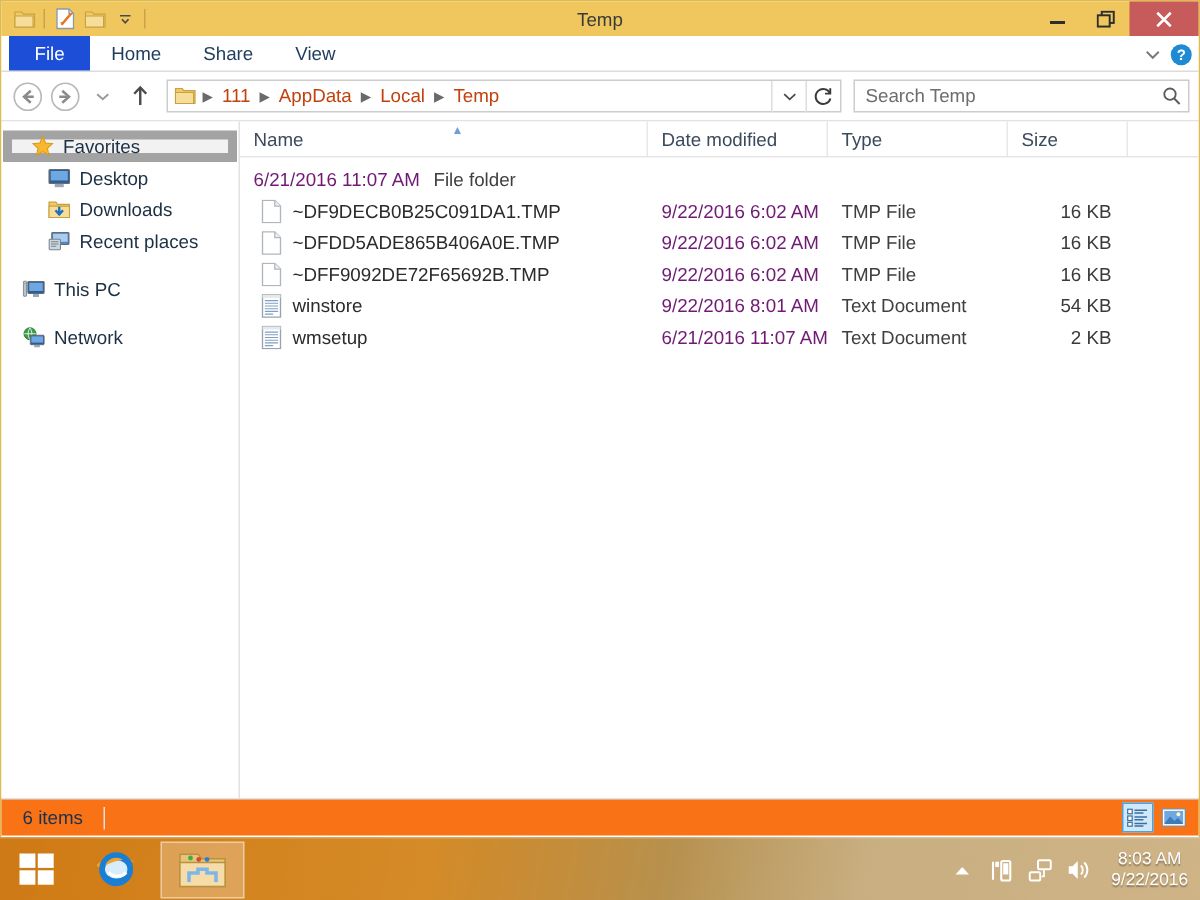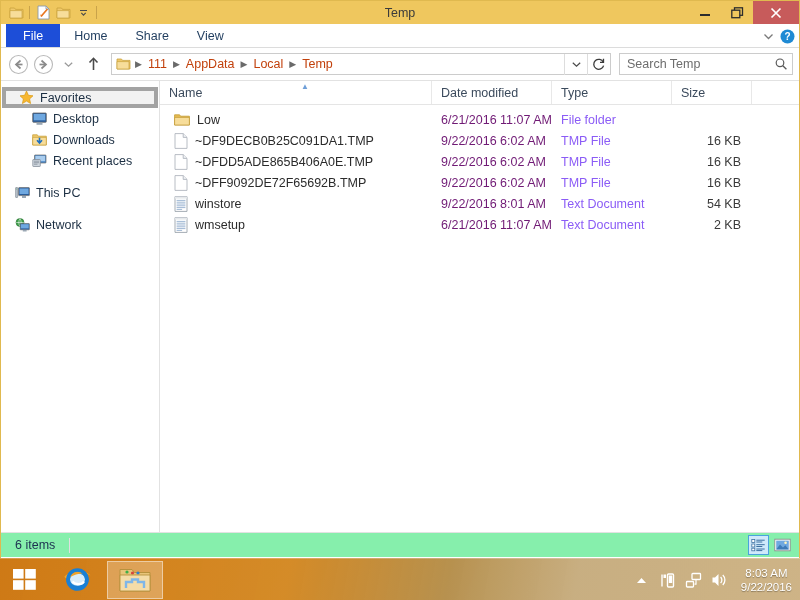--- a/index.html
+++ b/index.html
@@ -124,21 +124,21 @@
     color: #c2410c;
     padding: 0 3px;
   }
   .chev { color: #6a6a6a; font-size: 9px; padding: 0 2px; }
   .addr-tool {
     width: 23px; height: 21px;
     display: flex; align-items: center; justify-content: center;
     border-left: 1px solid #dddddd;
   }
   #searchbox {
-    width: 174px; height: 22px;
+    width: 224px; height: 22px;
     border: 1px solid #cccccc;
     display: flex; align-items: center;
     padding: 0 4px 0 7px;
     margin-left: 4px;
     gap: 38px;
   }
   #searchbox .ph { flex: 1; font-size: 12.5px; color: #6d6d6d; }
 
   
   #body {
@@ -159,21 +159,21 @@
     height: 21px;
     display: flex; align-items: center;
     padding-left: 13px;
     gap: 6px;
     font-size: 12.5px;
     color: #1c2f43;
   }
   .nav-item.child { padding-left: 30px; }
   .nav-item.selected {
     background: #f2f2f2;
-    border: 4px solid #a3a3a3;
+    border: 6px solid #a3a3a3;
     margin: 0 1px;
     padding-left: 12px;
   }
   .nav-gap { height: 11px; }
   .nav-ico { width: 16px; height: 16px; flex: 0 0 16px; display: flex; align-items: center; justify-content: center; }
 
   
   #listpane { flex: 1; display: flex; flex-direction: column; background: #ffffff; }
 
   #colheader {
@@ -203,28 +203,28 @@
   #rows { flex: 1; padding-top: 4px; }
   .row {
     height: 21px;
     display: flex;
     align-items: center;
     font-size: 12.5px;
     color: #2b2b2b;
   }
   .cell-name { width: 272px; display: flex; align-items: center; gap: 7px; padding-left: 14px; }
   .cell-date { width: 120px; padding-left: 9px; color: #701a75; }
-  .cell-type { width: 120px; padding-left: 9px; color: #8b5cf6; }
+  .cell-type { width: 120px; padding-left: 9px; color: #404040; }
   .cell-size { width: 80px; padding-right: 11px; text-align: right; color: #3a3a3a; }
 
   
   #statusbar {
     height: 25px;
     border-top: 1px solid #e2e2e2;
-    background: #86efac;
+    background: #f97316;
     display: flex;
     align-items: center;
     padding: 0 4px 0 14px;
     position: relative;
   }
   #itemcount { font-size: 12.5px; color: #1c3050; }
   #status-sep { width: 1px; height: 15px; background: #e0e0e0; margin-left: 14px; }
   #viewbtns { position: absolute; right: 6px; top: 2px; display: flex; gap: 3px; }
   .viewbtn {
     width: 21px; height: 20px;
@@ -515,29 +515,20 @@
             <span>Type</span>
           </div>
           <div class="col size">
             <span>Size</span>
           </div>
         </div>
 
         <div id="rows">
 
           <div class="row">
-            <div class="cell-name">
-              <span style="display:flex;">
-                <svg width="16" height="14" viewBox="0 0 16 14">
-                  <path d="M0.6 1.8h5l1 1.4H15.4V12H0.6z" fill="#e8bc52" stroke="#c29a34" stroke-width="0.8"></path>
-                  <path d="M0.6 4.4h14.8V12H0.6z" fill="#f7dd9a" stroke="#c29a34" stroke-width="0.7"></path>
-                </svg>
-              </span>
-              <span>Low</span>
-            </div>
             <div class="cell-date">6/21/2016 11:07 AM</div>
             <div class="cell-type">File folder</div>
             <div class="cell-size"></div>
           </div>
 
           <div class="row">
             <div class="cell-name">
               <span style="display:flex;">
                 <svg width="14" height="16" viewBox="0 0 14 16">
                   <path d="M1 0.6h8.2L13 4.4V15.4H1z" fill="#ffffff" stroke="#b0b6bd" stroke-width="0.9"></path>

